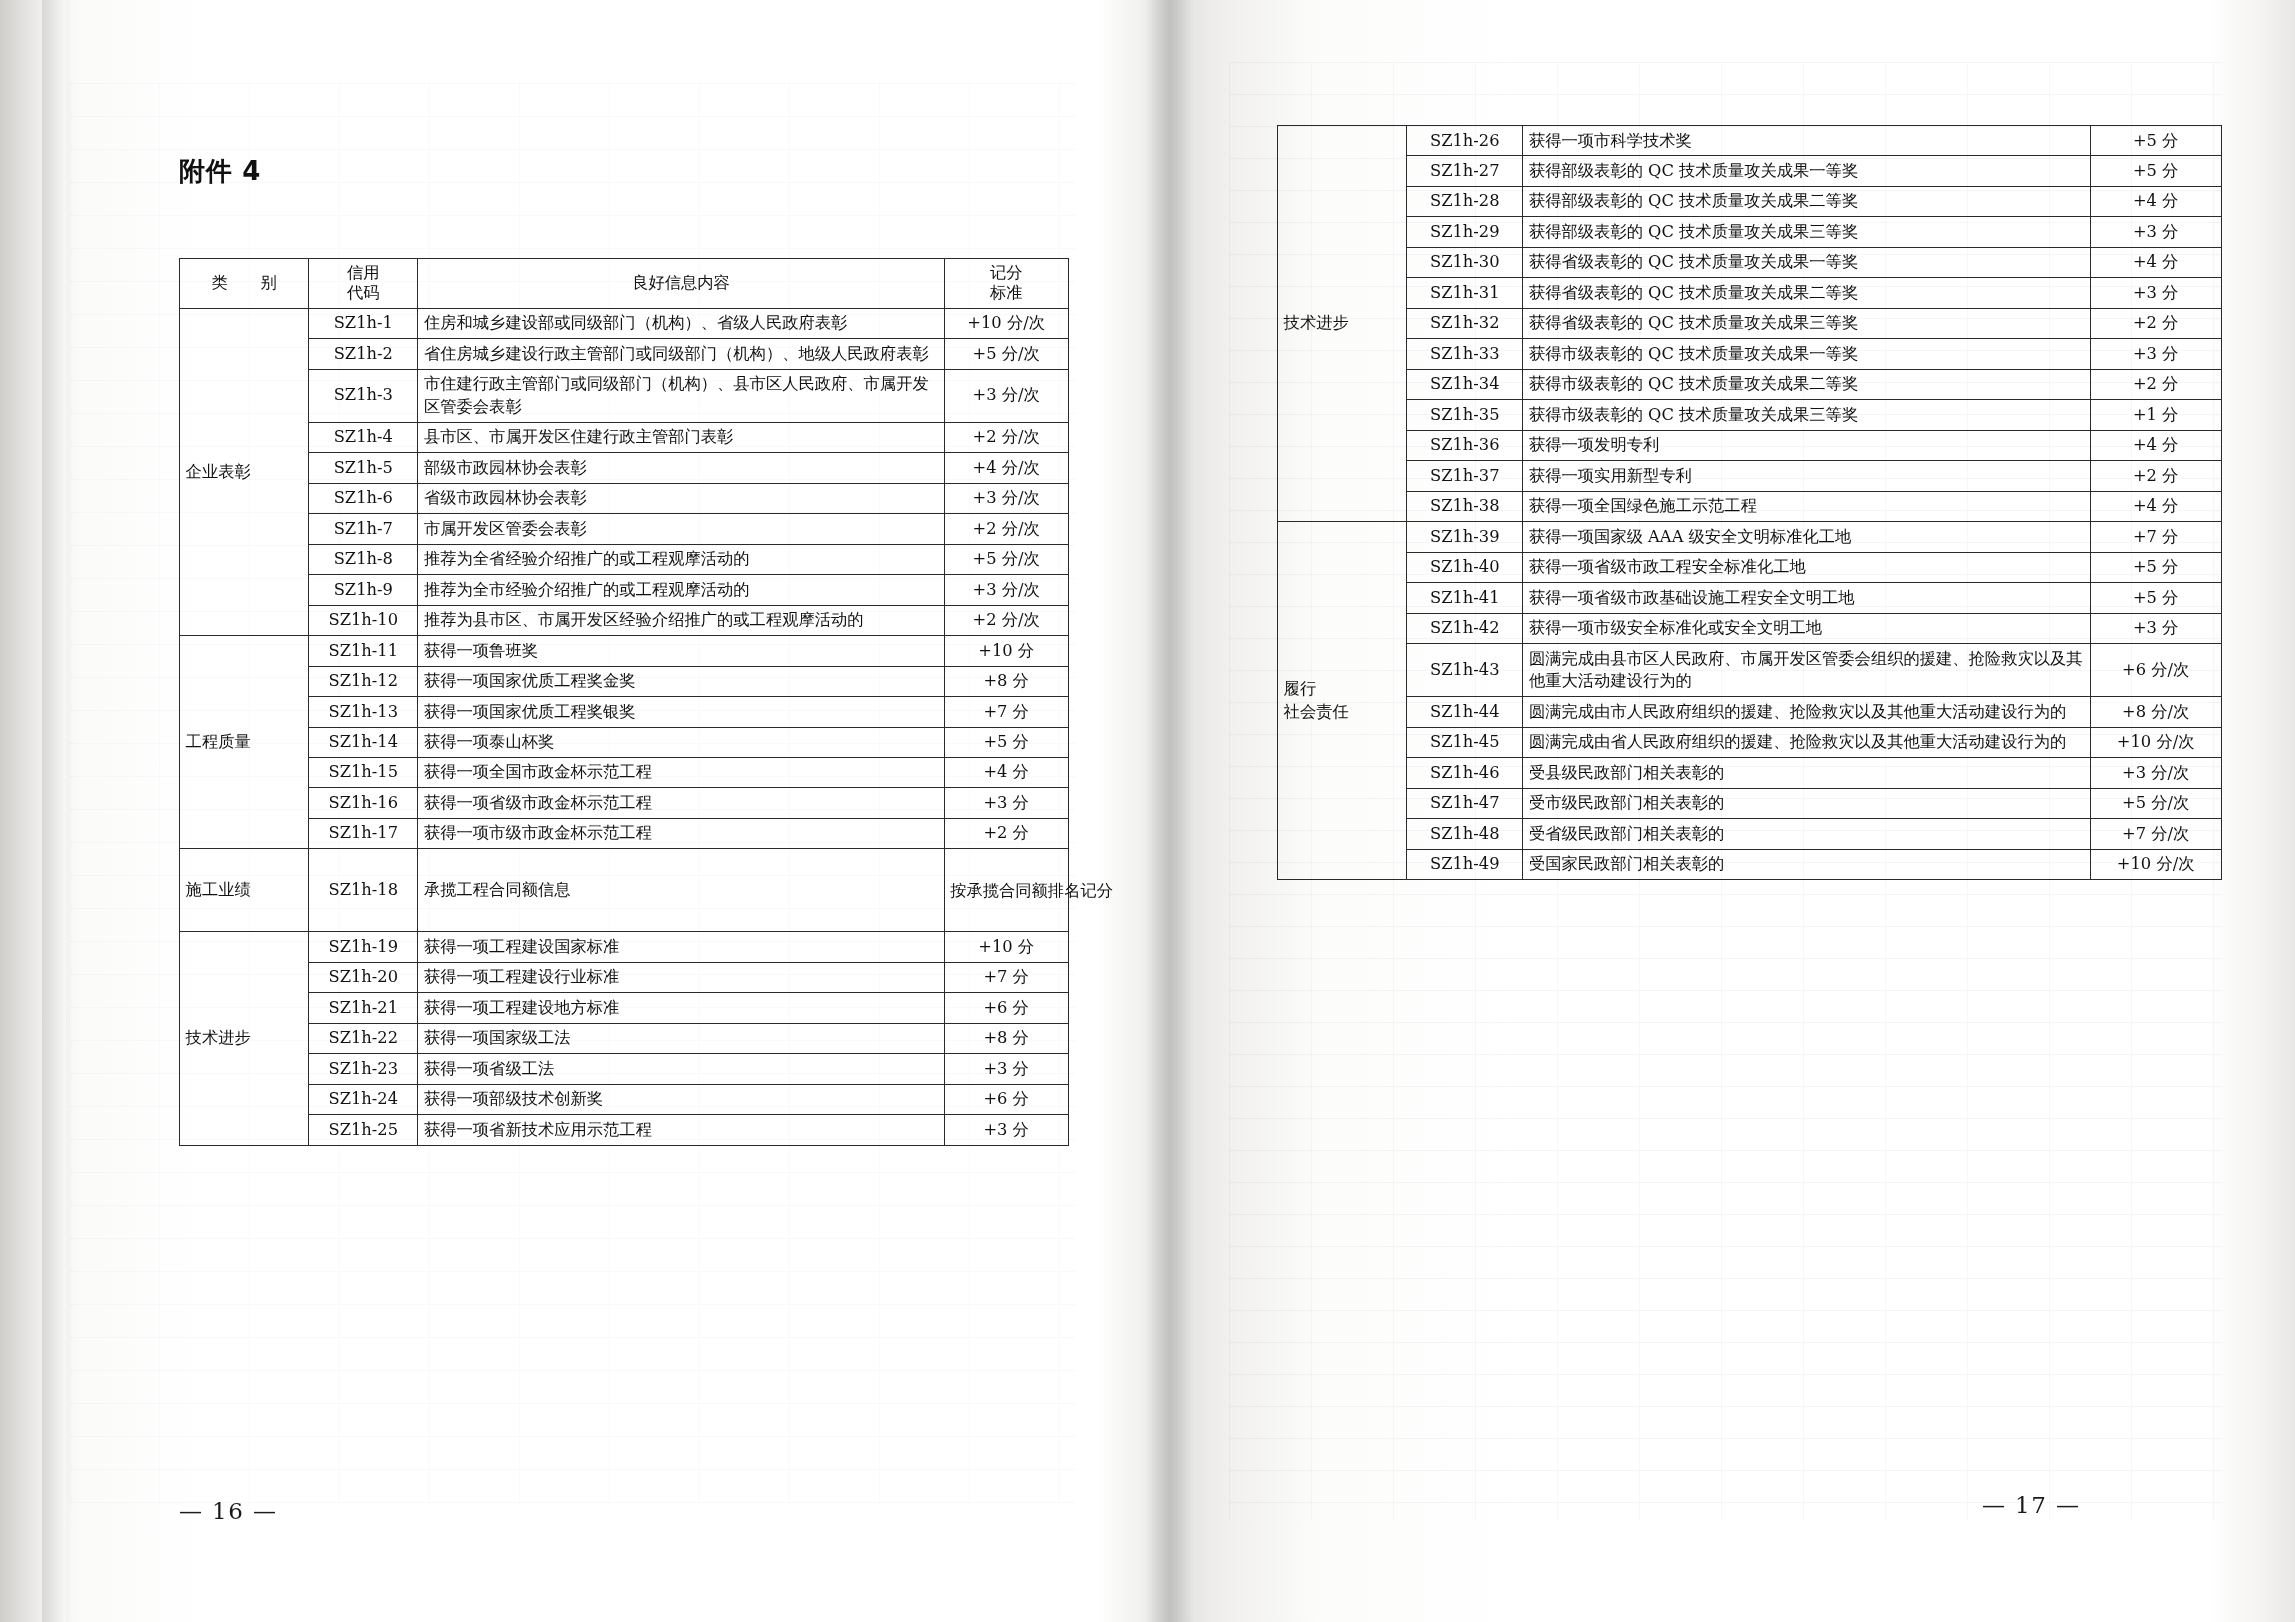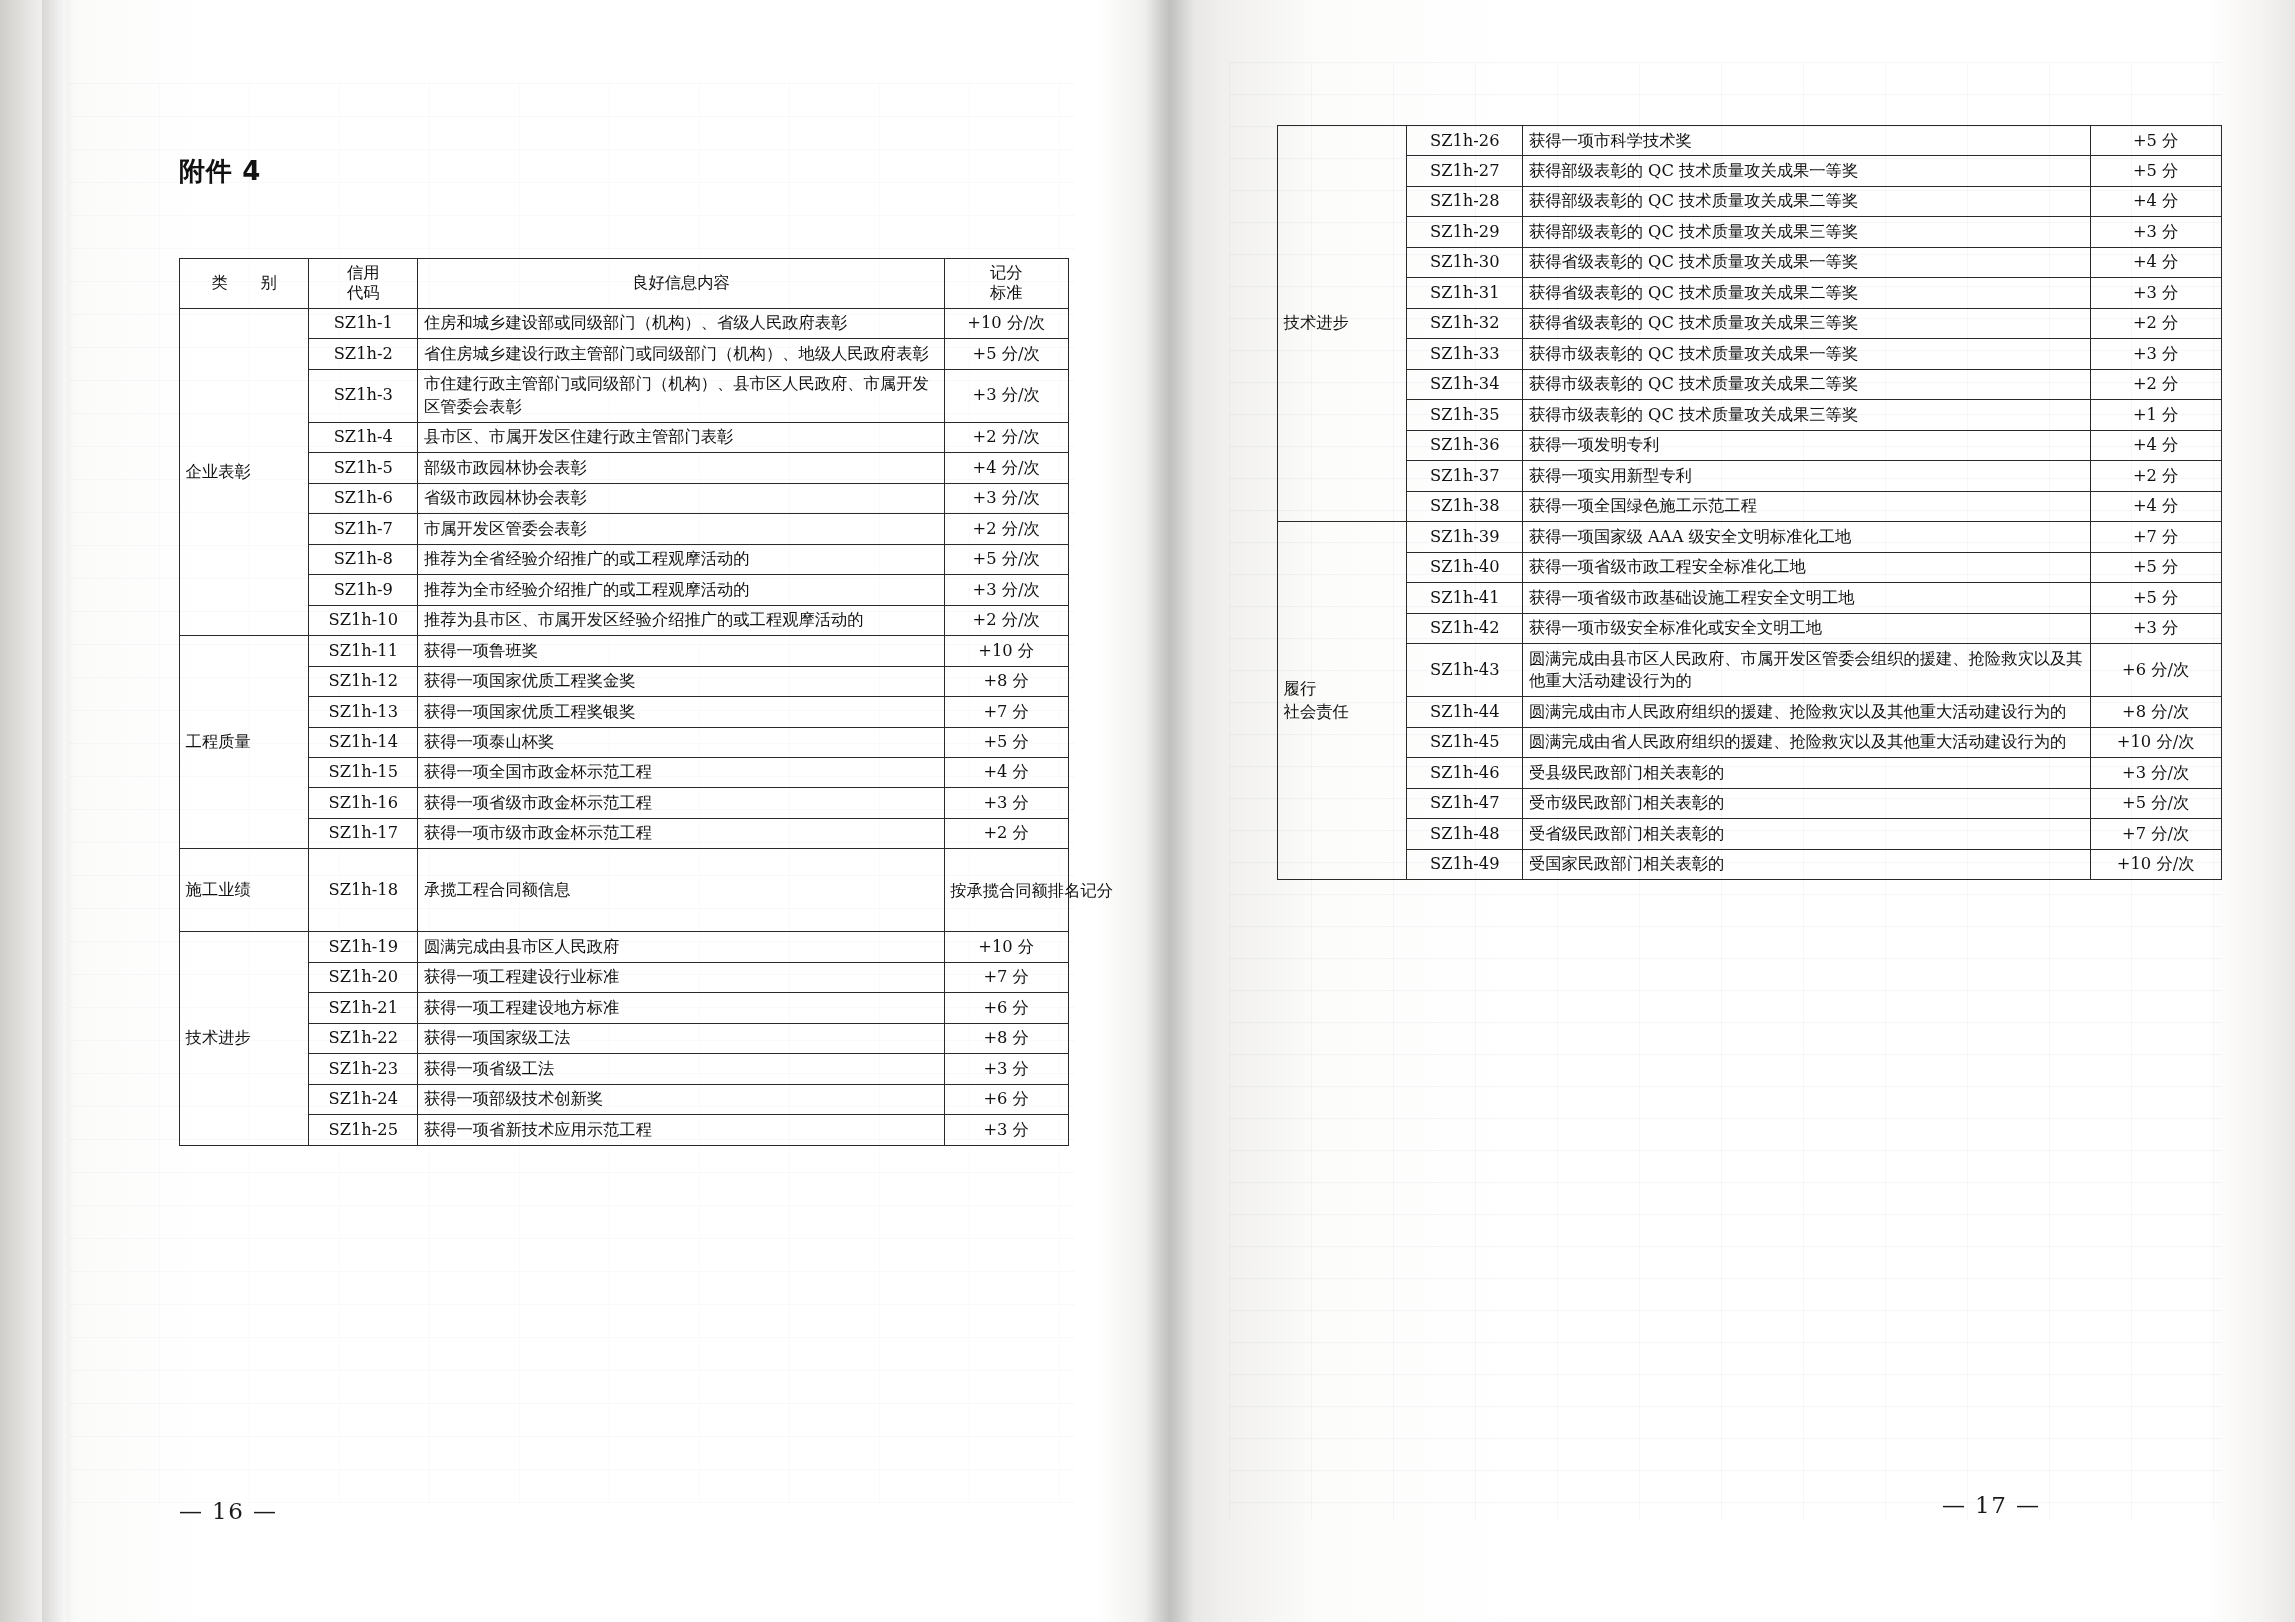--- a/index.html
+++ b/index.html
@@ -99,21 +99,21 @@
   #right-table td.c-code{width:104px;}
   #right-table td.c-desc{width:555px;}
   #right-table td.c-score{width:119px;}
 
   .page-num{
     position:absolute;
     font-family:"DejaVu Serif", serif;
     font-size:23px;color:#1a1a1a;letter-spacing:1.4px;
   }
   #page-num-left{left:179px;top:1498px;}
-  #page-num-right{left:1942px;top:1492px;}
+  #page-num-right{left:1982px;top:1492px;}
 
   .cat-label{white-space:nowrap;}
   .cat-two span{display:block;}
 </style>
 </head>
 <body>
 
 <div class="scan"></div>
 <div class="bleed"></div>
 <div class="bleed2"></div>
@@ -232,21 +232,21 @@
       <tr style="height:83px">
         <td class="c-cat cat-label">施工业绩</td>
         <td class="c-code">SZ1h-18</td>
         <td class="c-desc">承揽工程合同额信息</td>
         <td class="c-score" style="line-height:1.3">按承揽合同额排名记分</td>
       </tr>
 
       <tr>
         <td class="c-cat cat-label" rowspan="7">技术进步</td>
         <td class="c-code">SZ1h-19</td>
-        <td class="c-desc">圆满完成由县市区人民政府</td>
+        <td class="c-desc">获得一项工程建设国家标准</td>
         <td class="c-score">+10 分</td>
       </tr>
       <tr>
         <td class="c-code">SZ1h-20</td>
         <td class="c-desc">获得一项工程建设行业标准</td>
         <td class="c-score">+7 分</td>
       </tr>
       <tr>
         <td class="c-code">SZ1h-21</td>
         <td class="c-desc">获得一项工程建设地方标准</td>

